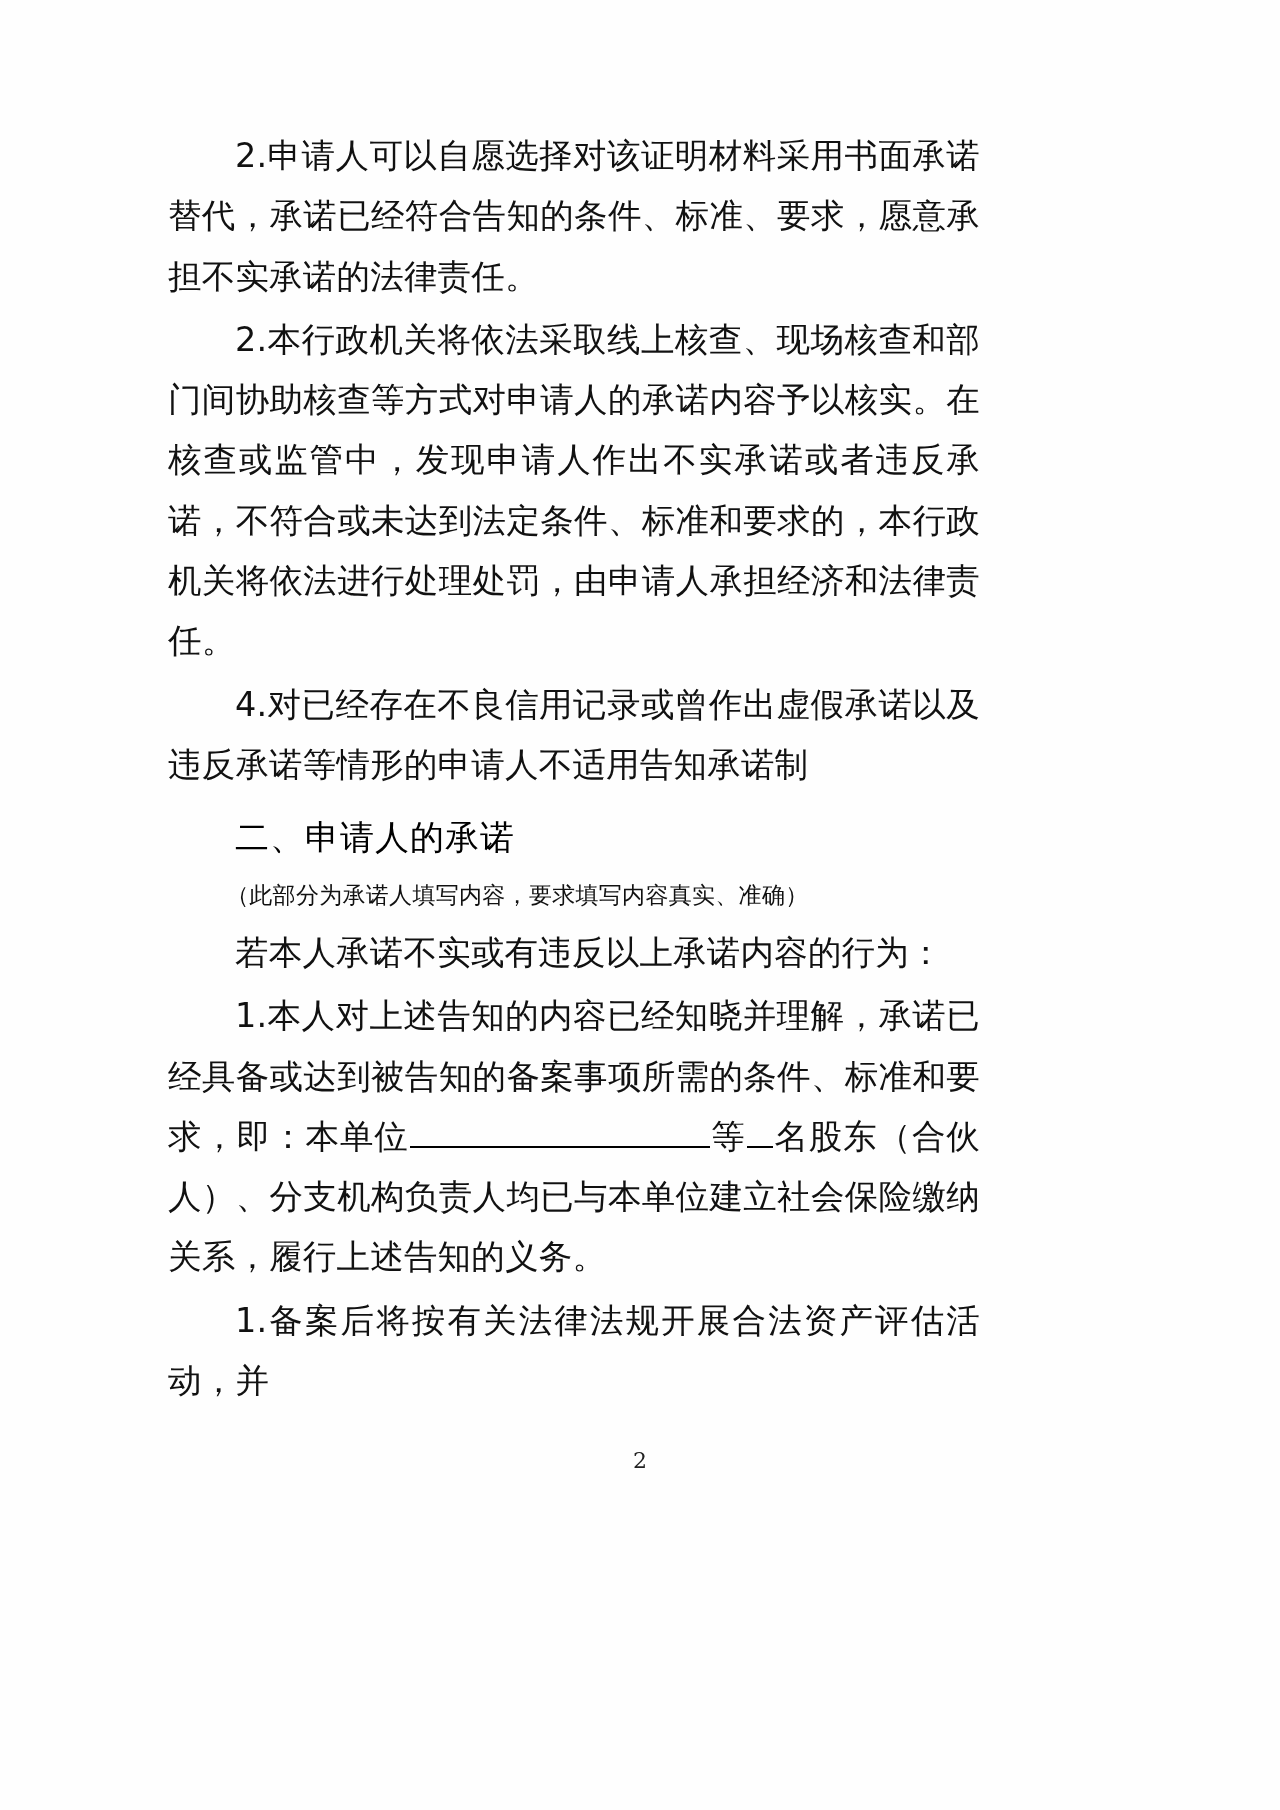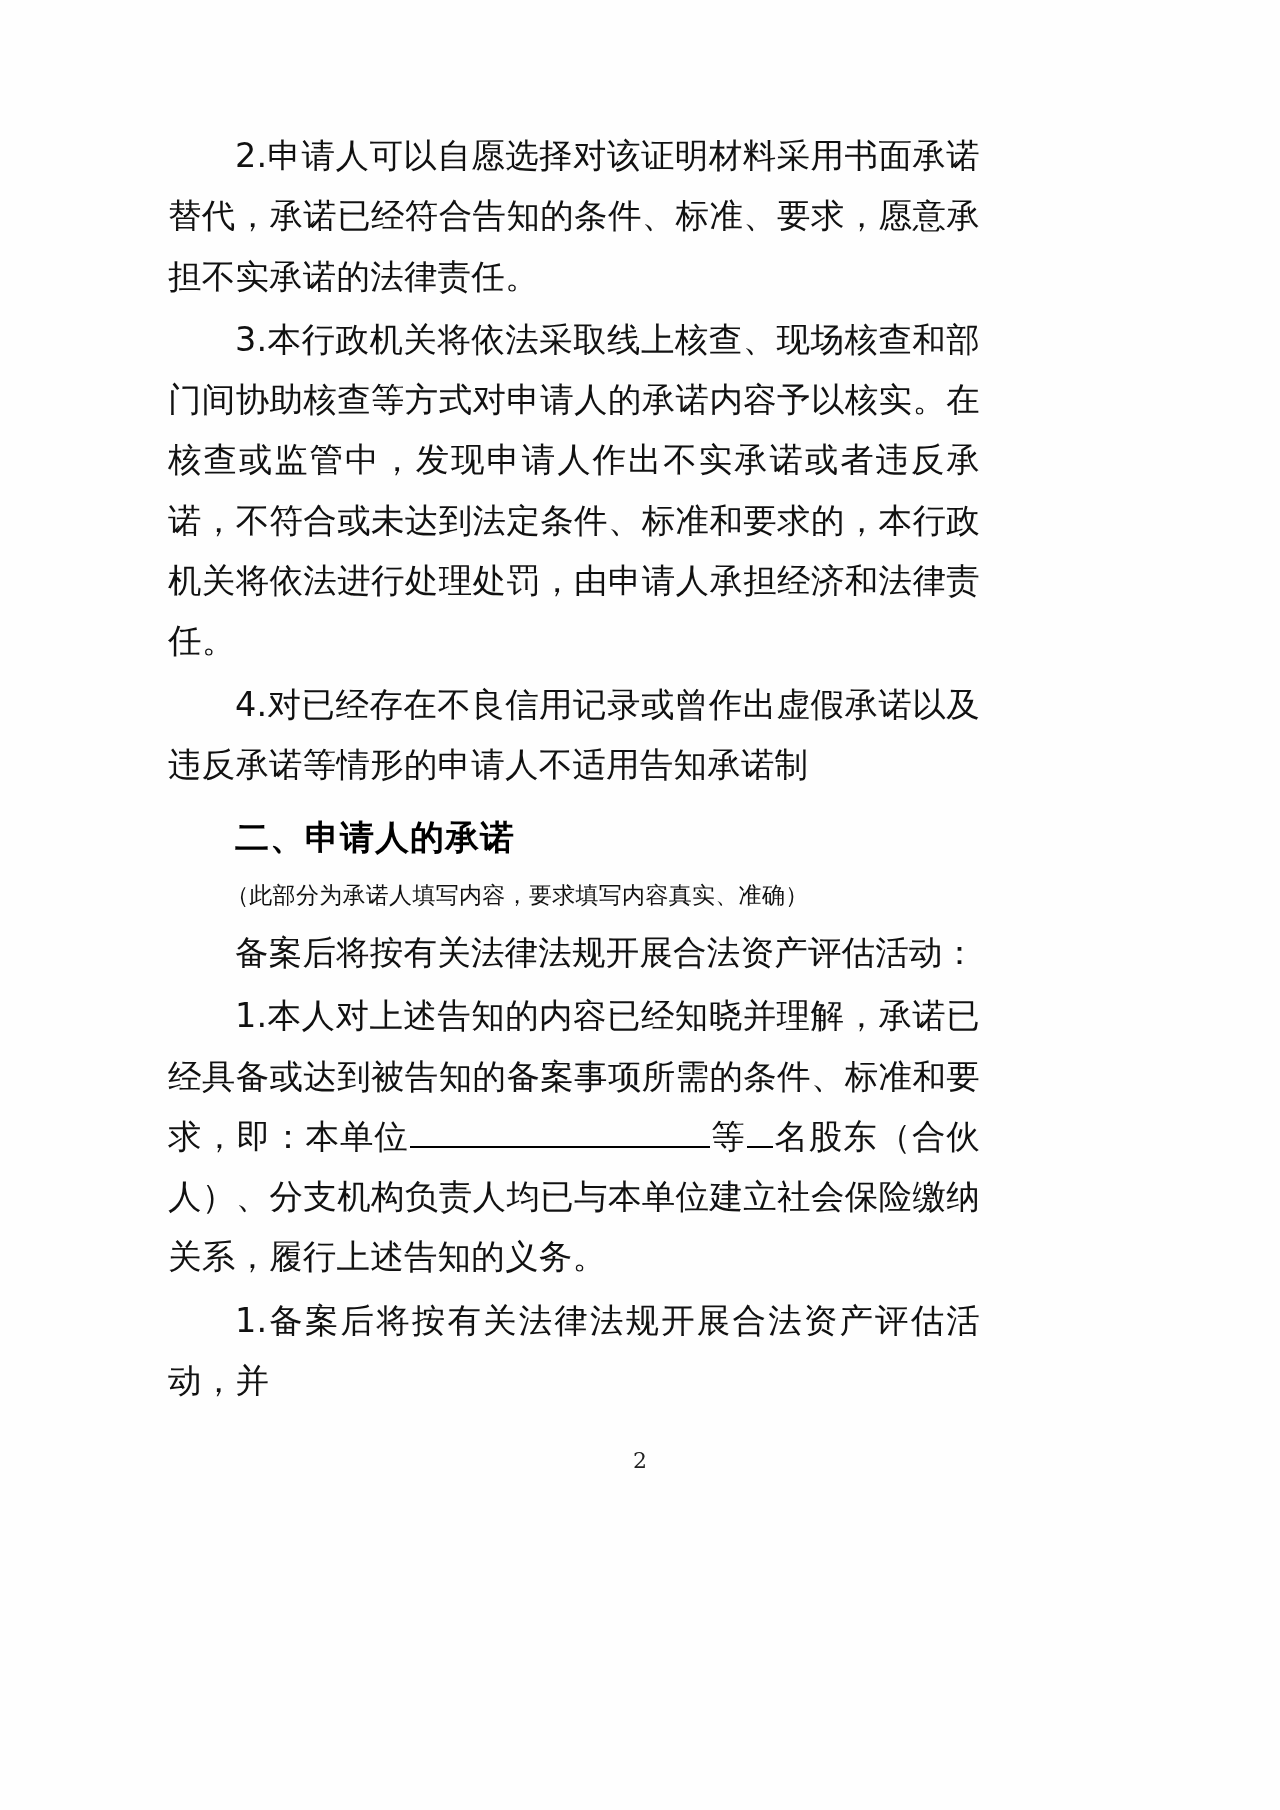--- a/index.html
+++ b/index.html
@@ -43,21 +43,21 @@
     margin: 0 0 3px 0;
     letter-spacing: 0.2px;
     word-break: break-all;
     color: #111111;
   }
 
   
   .heading {
     font-size: 34px;
     line-height: 1.80;
-    font-weight: bold;
+    font-weight: normal;
     text-indent: 67px;
     margin: 12px 0 6px 0;
     letter-spacing: 1px;
     color: #000000;
   }
 
   
   .note {
     font-size: 23px;
     line-height: 1.85;
@@ -90,29 +90,29 @@
   }
 </style>
 </head>
 <body>
 
 <div class="page">
   <div class="content">
 
     <p class="para">2.申请人可以自愿选择对该证明材料采用书面承诺替代，承诺已经符合告知的条件、标准、要求，愿意承担不实承诺的法律责任。</p>
 
-    <p class="para">3.本行政机关将依法采取线上核查、现场核查和部门间协助核查等方式对申请人的承诺内容予以核实。在核查或监管中，发现申请人作出不实承诺或者违反承诺，不符合或未达到法定条件、标准和要求的，本行政机关将依法进行处理处罚，由申请人承担经济和法律责任。</p>
+    <p class="para">2.本行政机关将依法采取线上核查、现场核查和部门间协助核查等方式对申请人的承诺内容予以核实。在核查或监管中，发现申请人作出不实承诺或者违反承诺，不符合或未达到法定条件、标准和要求的，本行政机关将依法进行处理处罚，由申请人承担经济和法律责任。</p>
 
     <p class="para">4.对已经存在不良信用记录或曾作出虚假承诺以及违反承诺等情形的申请人不适用告知承诺制</p>
 
     <h2 class="heading">二、申请人的承诺</h2>
 
     <p class="note">（此部分为承诺人填写内容，要求填写内容真实、准确）</p>
 
-    <p class="para">备案后将按有关法律法规开展合法资产评估活动：</p>
+    <p class="para">若本人承诺不实或有违反以上承诺内容的行为：</p>
 
     <p class="para" id="item-b1-host"><span>1.本人对上述告知的内容已经知晓并理解，承诺已经具备或达到被告知的备案事项所需的条件、标准和要求，即：本单位</span><span class="blank blank-long"></span><span>等</span><span class="blank blank-short"></span><span>名股东（合伙人）、分支机构负责人均已与本单位建立社会保险缴纳关系，履行上述告知的义务。</span></p>
 
 
 
     <p class="para">1.备案后将按有关法律法规开展合法资产评估活动，并</p>
 
   </div>
 
   <div class="page-number">2</div>

